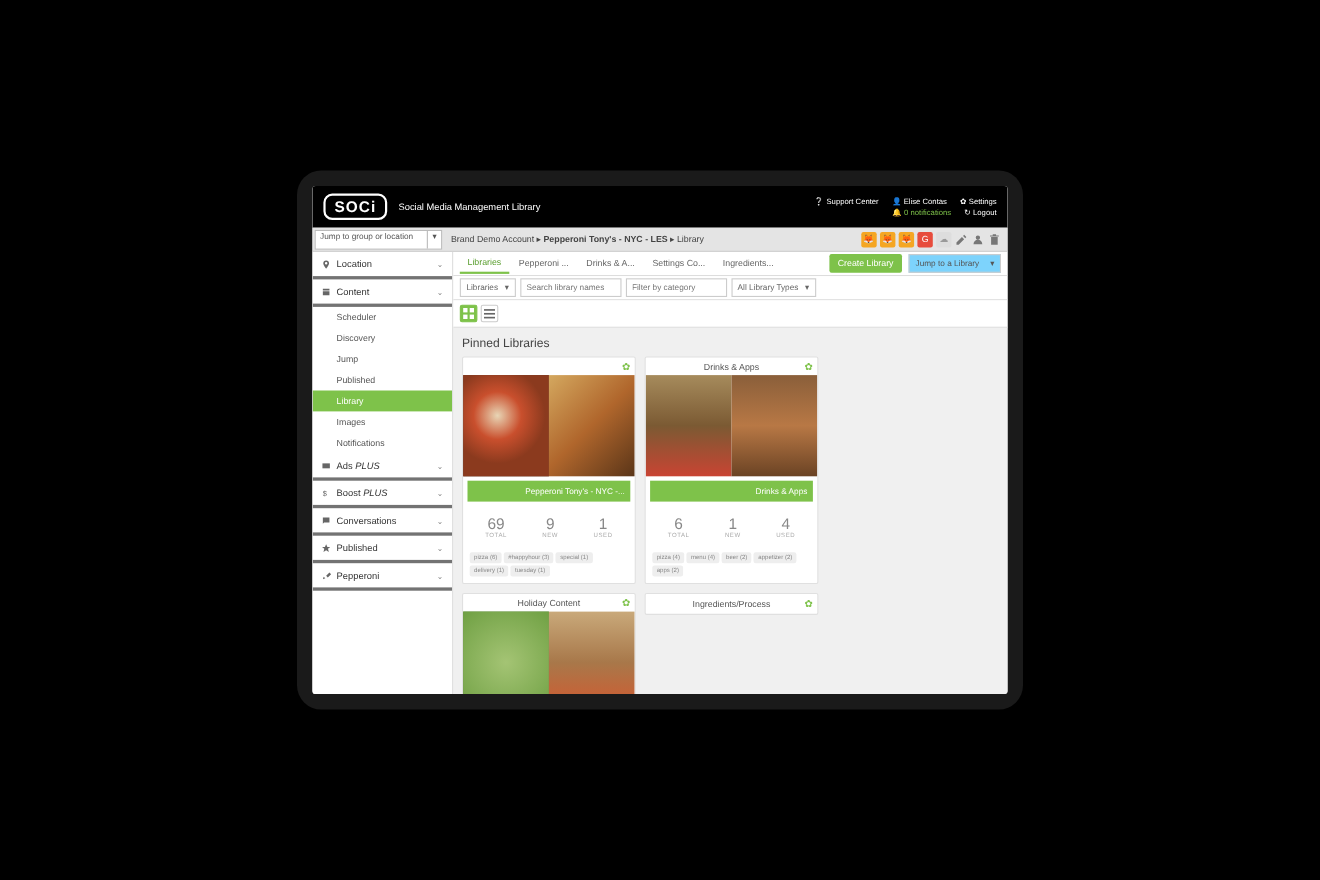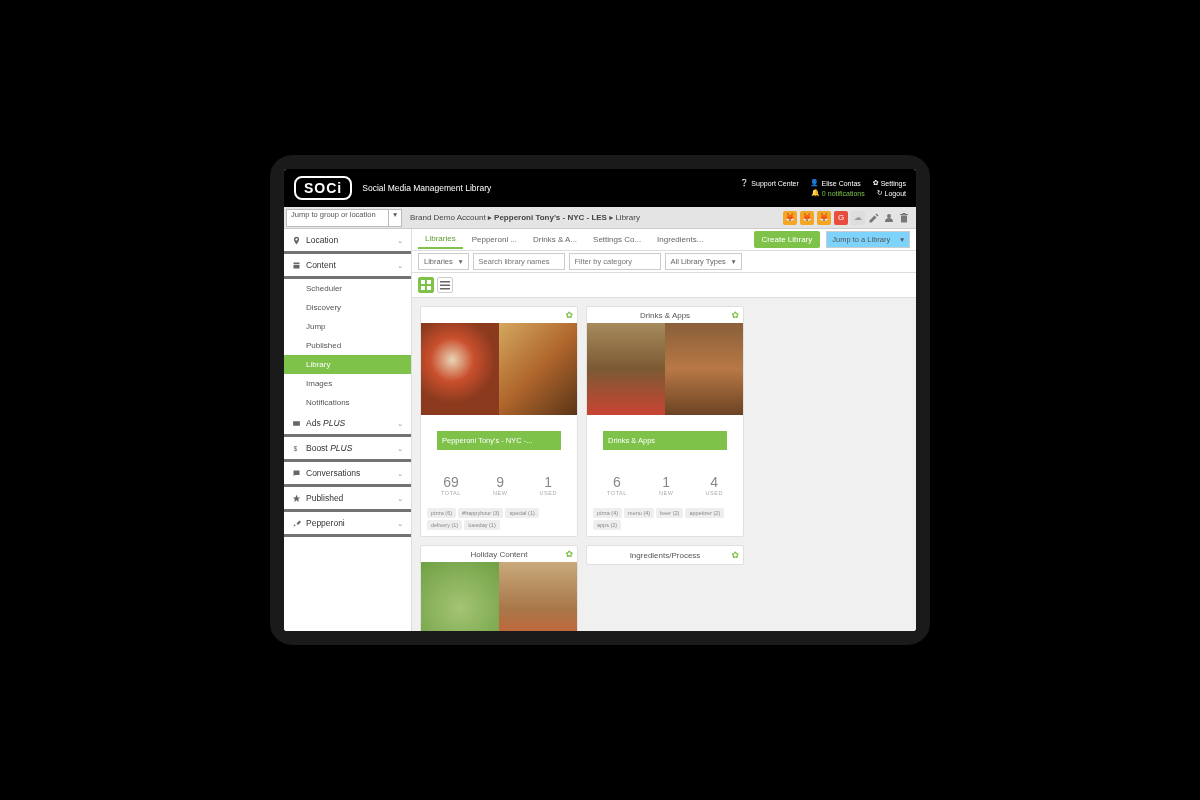--- a/index.html
+++ b/index.html
@@ -55,21 +55,21 @@
 .vbtn.a { background:#7ec24a; border-color:#7ec24a; }
 
 .content { flex:1; padding:8px; overflow:hidden; }
 .section-title { font-size:11px; color:#444; margin-bottom:6px; }
 .grid { display:flex; gap:8px; flex-wrap:wrap; }
 .card { background:#fff; border:1px solid #e0e0e0; width:158px; border-radius:2px; overflow:hidden; position:relative; }
 .card-head { display:flex; justify-content:center; align-items:center; padding:3px; font-size:8px; color:#555; position:relative; height:16px; }
 .gear-sm { position:absolute; right:4px; top:3px; color:#7ec24a; font-size:9px; cursor:pointer; }
 .thumb { height:92px; display:flex; }
 .thumb div { flex:1; }
-.card-btn { background:#7ec24a; color:#fff; text-align:left; padding:5px; font-size:7.5px; margin:16px; cursor:pointer; }
+.card-btn { background:#7ec24a; color:#fff; text-align:right; padding:5px; font-size:7.5px; margin:4px; cursor:pointer; }
 .stats { display:flex; justify-content:space-around; padding:8px 4px; }
 .stat { text-align:center; }
 .stat-n { font-size:14px; color:#888; font-weight:300; }
 .stat-l { font-size:5.5px; color:#aaa; letter-spacing:0.5px; }
 .tags { padding:4px 6px 6px; display:flex; flex-wrap:wrap; gap:2px; }
 .tag { background:#eee; color:#888; font-size:5.5px; padding:2px 4px; border-radius:2px; }
 
 .card.mini { display:flex; align-items:center; justify-content:center; height:20px; font-size:8px; color:#555; position:relative; }
 .card.mini .gear-sm { top:4px; }
 </style>
@@ -233,20 +233,21 @@
         <div class="vbtn">
               <svg width="10" height="10" viewBox="0 0 10 10" fill="#666">
                 <rect x="0" y="1" width="10" height="1.5"></rect>
                 <rect x="0" y="4.5" width="10" height="1.5"></rect>
                 <rect x="0" y="8" width="10" height="1.5"></rect>
               </svg>
             </div>
       </div>
 
       <div class="content">
+        <div class="section-title">Pinned Libraries</div>
         <div class="grid">
 
           <div class="card">
             <div class="card-head">
                   <span></span>
                   <span class="gear-sm">✿</span>
                 </div>
             <div class="thumb">
               <div style="background:radial-gradient(circle at 40% 40%,#e8d5b5,#c94f2d 30%,#8b3a1e 60%),#4a3020"></div>
               <div style="background:linear-gradient(135deg,#d4a85f,#b0662c,#5a3518)"></div>

